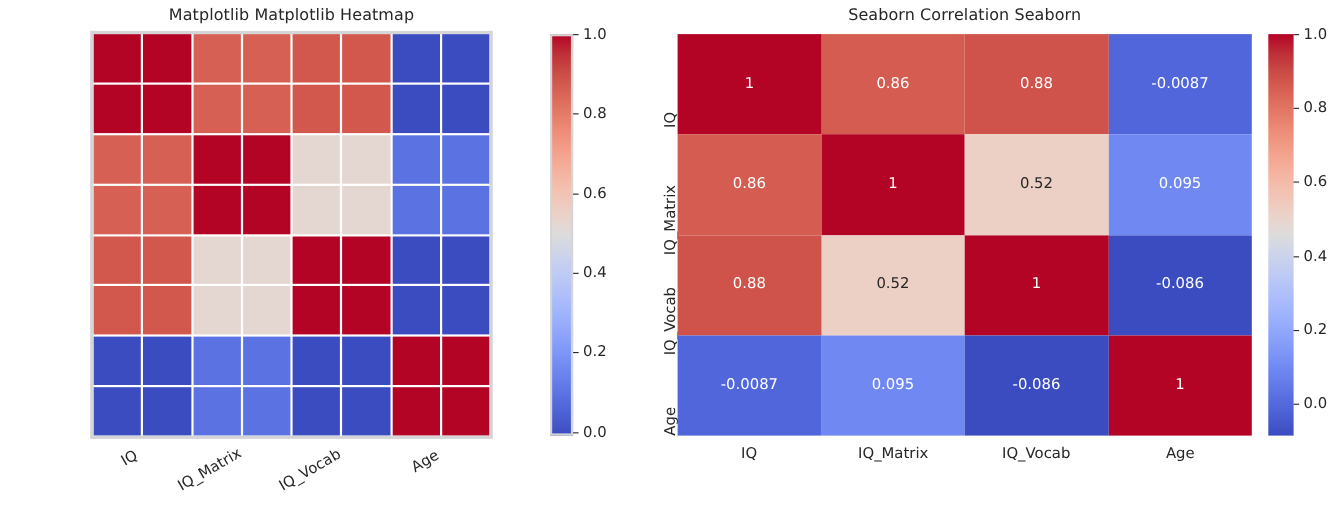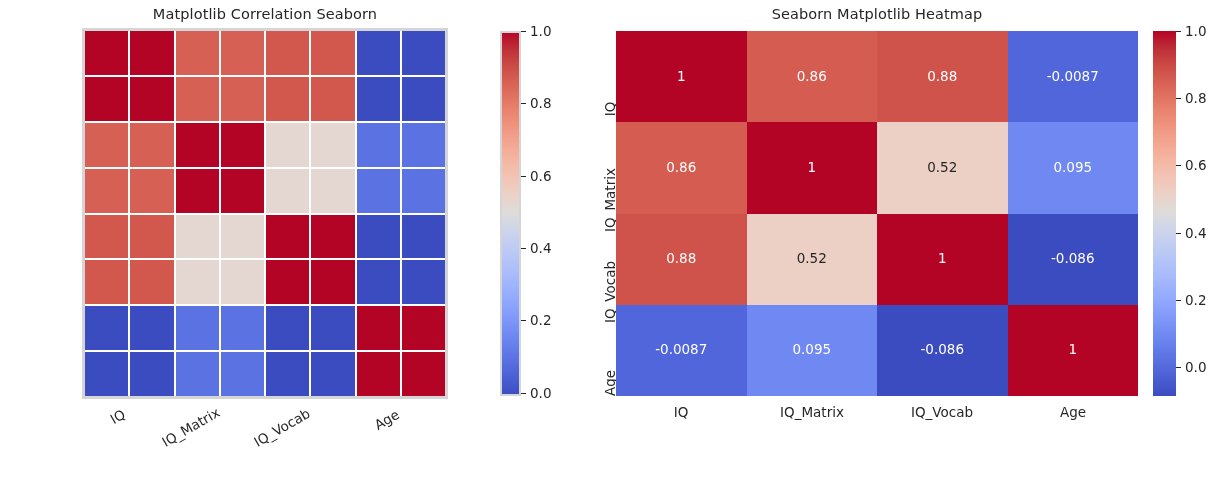--- a/index.html
+++ b/index.html
@@ -109,21 +109,21 @@
     pointer-events: none;
   }
 </style>
 </head>
 <body>
 
 <div class="figure">
 
   <div class="panel" style="left:0; top:0; width:600px; height:484px;">
 
-    <div class="panel-title" style="left:85px; top:6px; width:360px;">Matplotlib Correlation Seaborn</div>
+    <div class="panel-title" style="left:85px; top:6px; width:360px;">Matplotlib Matplotlib Heatmap</div>
 
     <div class="hm" id="mpl-grid" style="left:85px; top:31px; width:360px; height:365px;
                 grid-template-columns:repeat(8,1fr); grid-template-rows:repeat(8,1fr);
                 gap:2px; background:#ffffff;">
         <div class="hm-cell" style="background: rgb(180, 4, 38);"></div>
         <div class="hm-cell" style="background: rgb(180, 4, 38);"></div>
         <div class="hm-cell" style="background: rgb(215, 96, 84);"></div>
         <div class="hm-cell" style="background: rgb(215, 96, 84);"></div>
         <div class="hm-cell" style="background: rgb(210, 87, 77);"></div>
         <div class="hm-cell" style="background: rgb(210, 87, 77);"></div>
@@ -208,21 +208,21 @@
         <div class="cbar-ticklabel" style="left: 530px; top: 175.741px;">0.6</div>
         <div class="cbar-tick" style="left: 521px; top: 103.37px;"></div>
         <div class="cbar-ticklabel" style="left: 530px; top: 103.37px;">0.8</div>
         <div class="cbar-tick" style="left: 521px; top: 31px;"></div>
         <div class="cbar-ticklabel" style="left: 530px; top: 31px;">1.0</div>
       </div>
   </div>
 
   <div class="panel" style="left:600px; top:0; width:617px; height:484px;">
 
-    <div class="panel-title" style="left:16px; top:6px; width:522px;">Seaborn Matplotlib Heatmap</div>
+    <div class="panel-title" style="left:16px; top:6px; width:522px;">Seaborn Correlation Seaborn</div>
 
     <div class="ylab-rot" style="left:-56px; top:76px; width:66px;">IQ</div>
     <div class="ylab-rot" style="left:-56px; top:167px; width:66px;">IQ_Matrix</div>
     <div class="ylab-rot" style="left:-56px; top:259px; width:66px;">IQ_Vocab</div>
     <div class="ylab-rot" style="left:-56px; top:350px; width:66px;">Age</div>
 
     <div class="hm" id="sns-grid" style="left:16px; top:31px; width:522px; height:365px;
                 grid-template-columns:repeat(4,1fr); grid-template-rows:repeat(4,1fr);
                 gap:0px;">
         <div class="hm-cell" style="background: rgb(180, 4, 38);">

